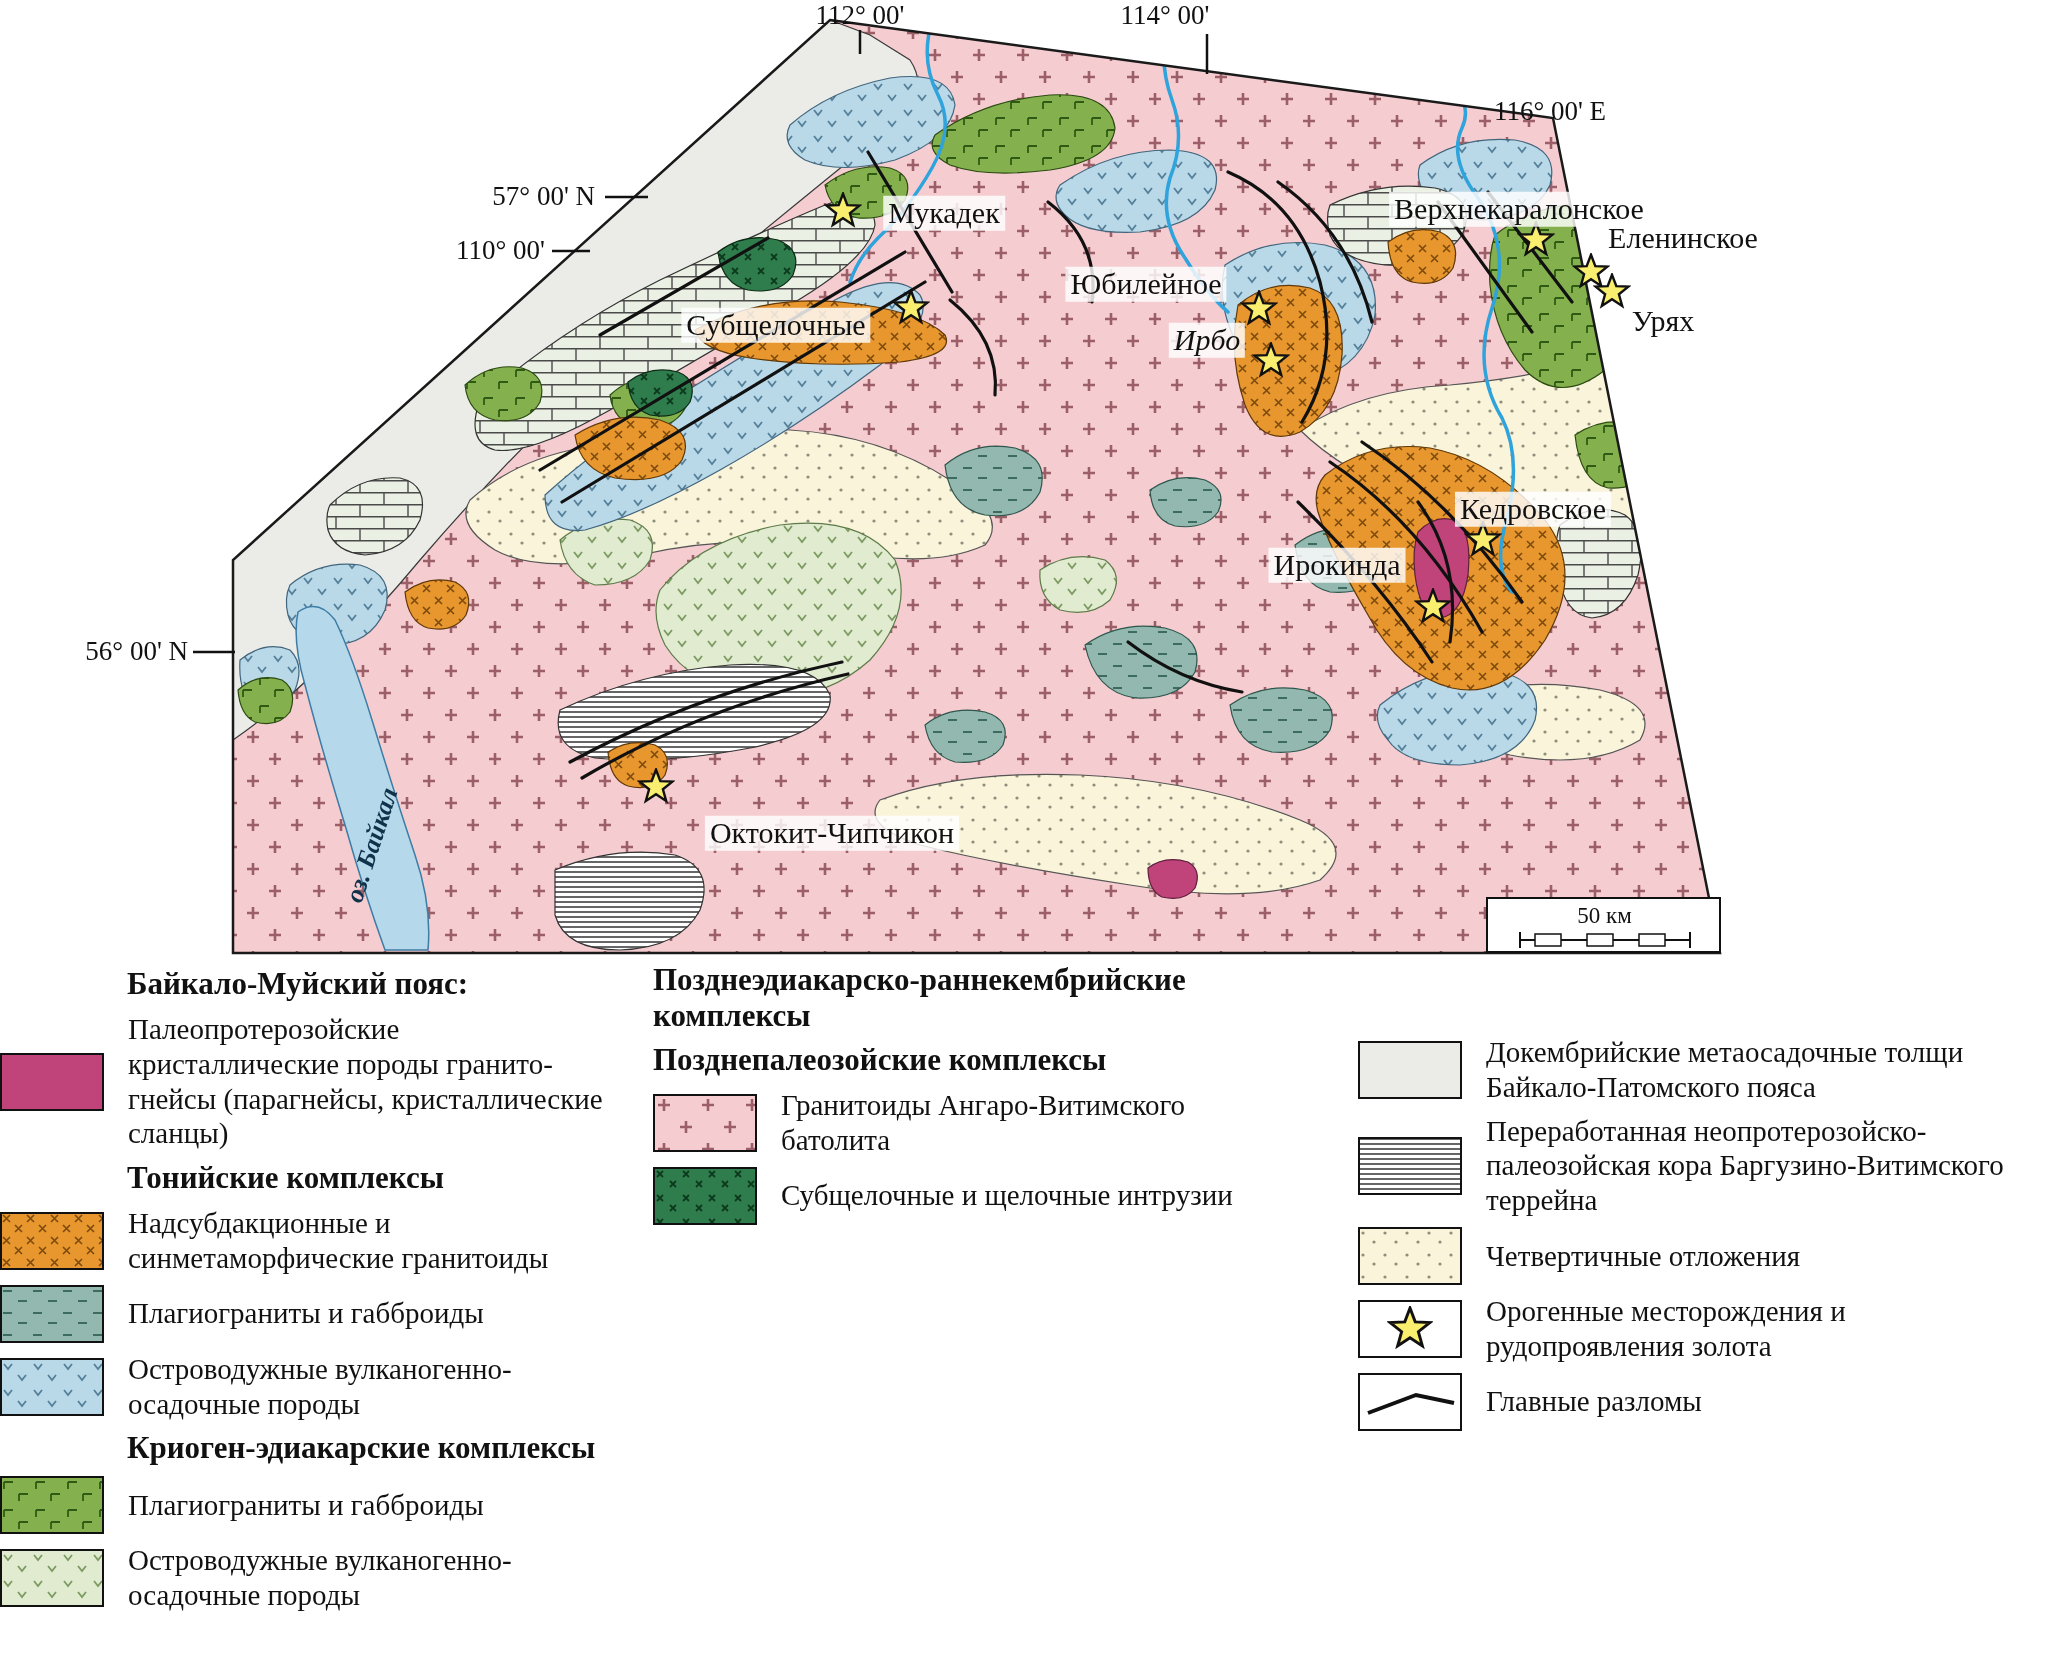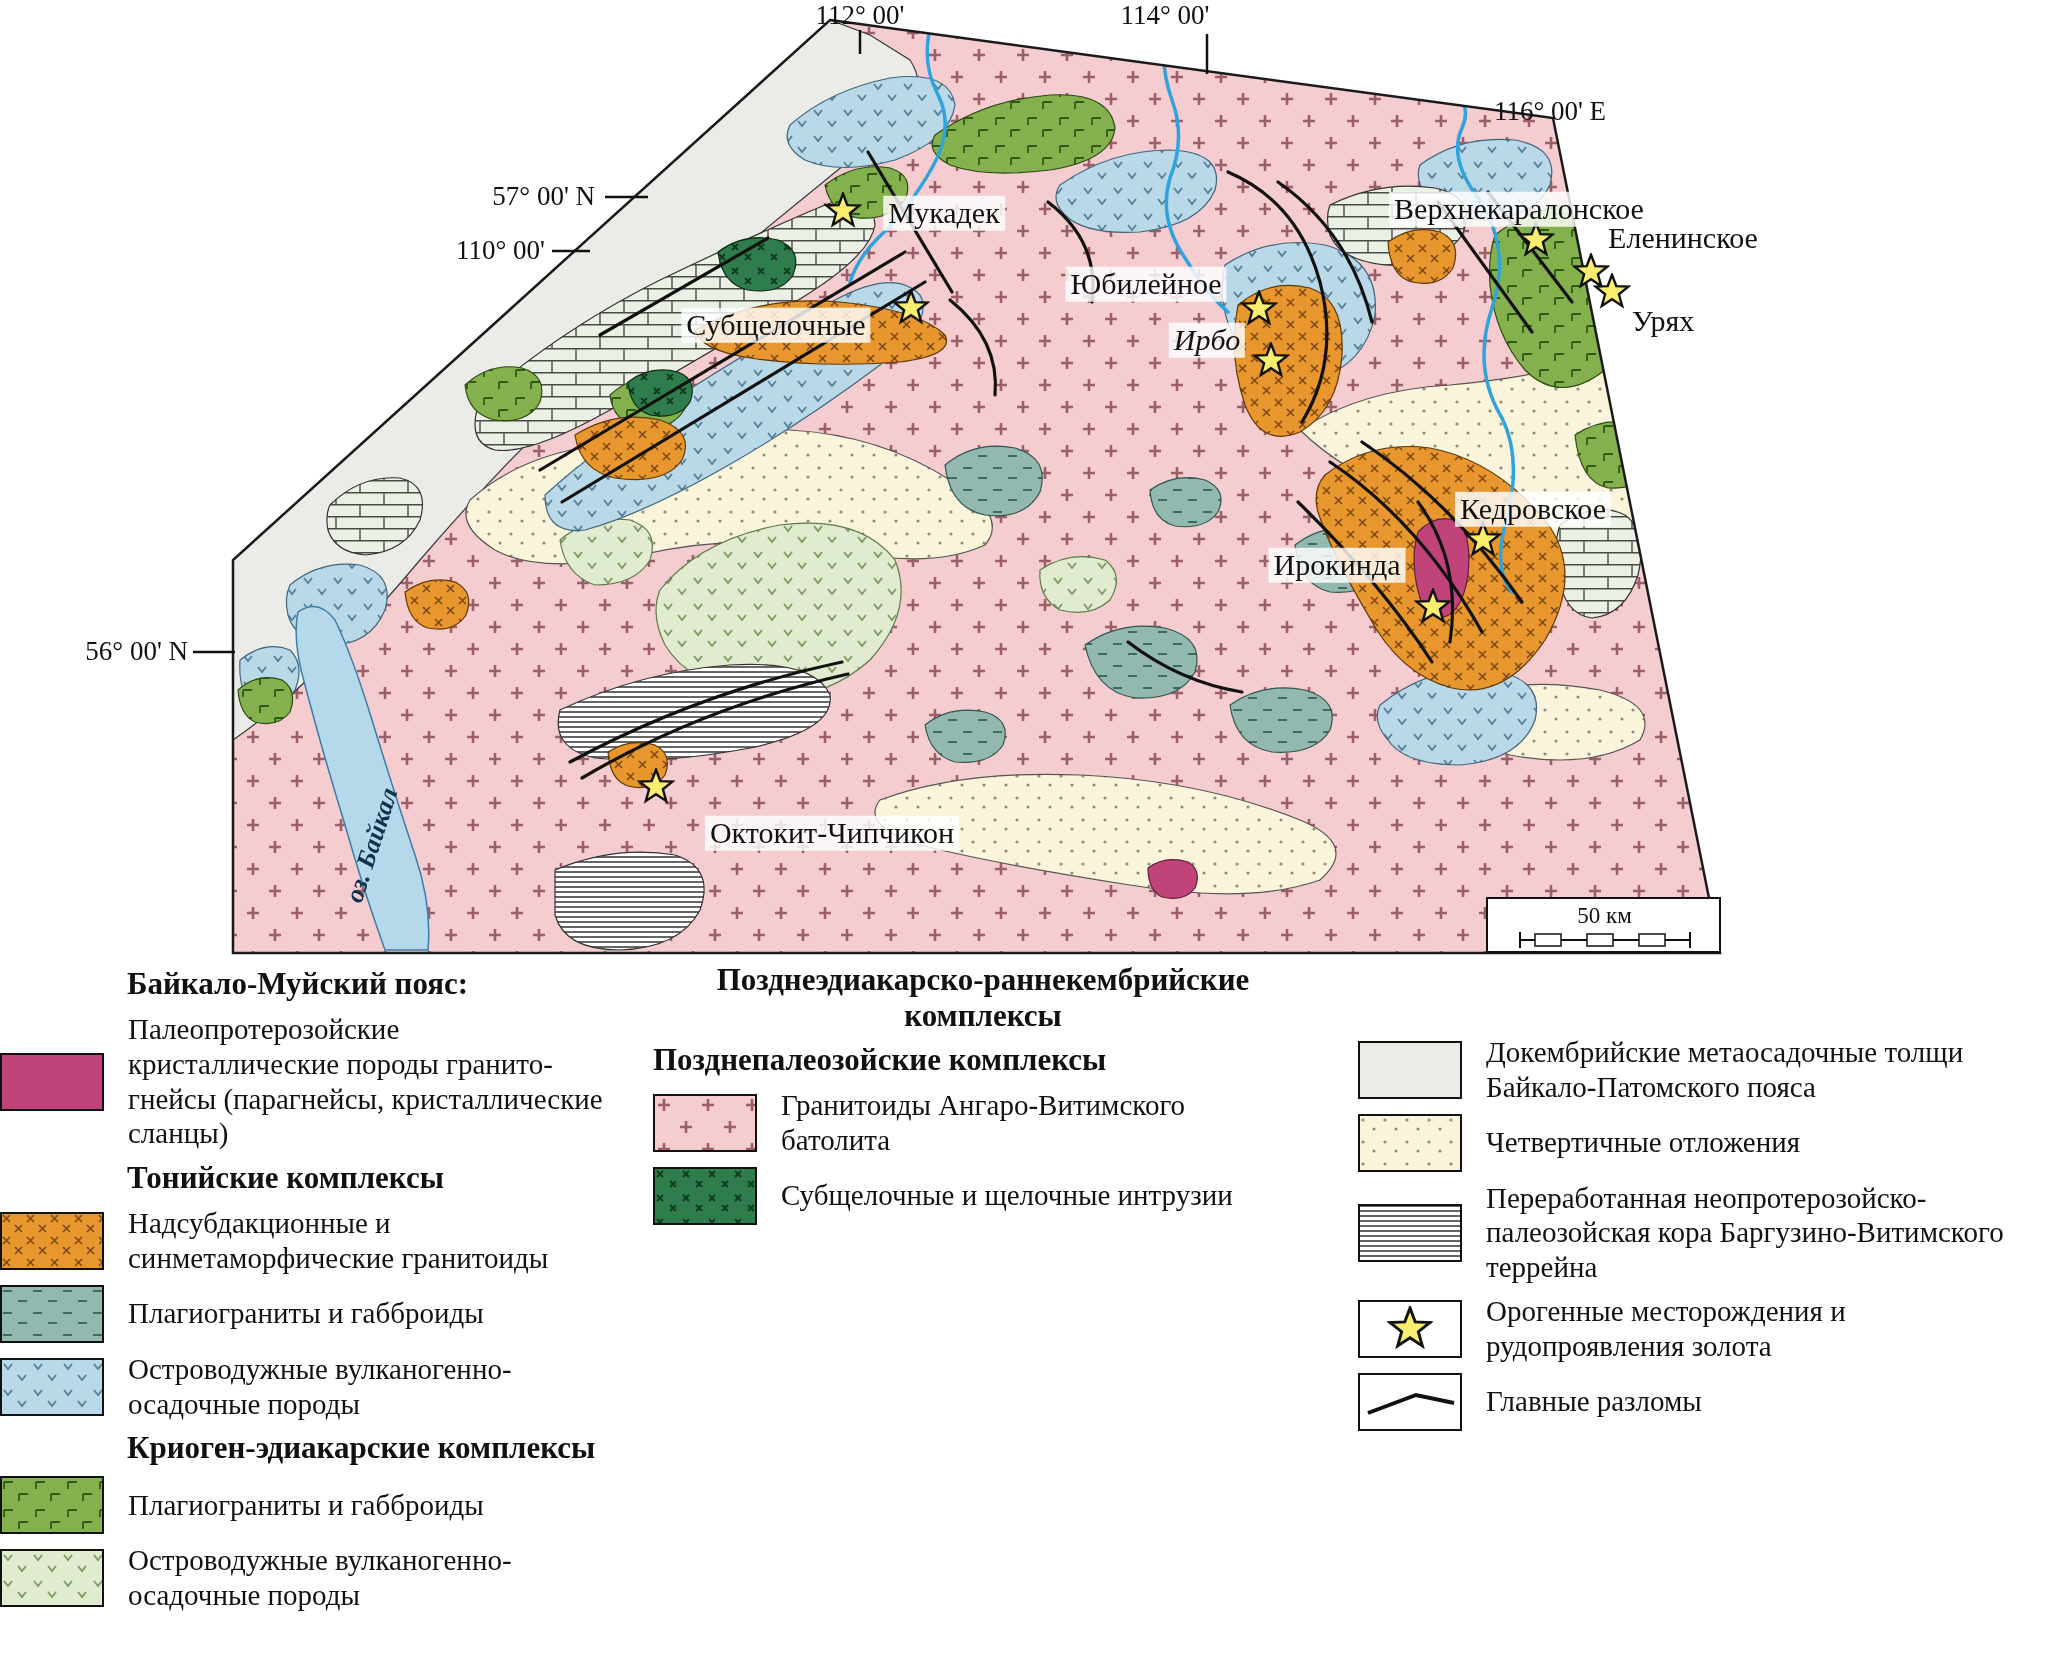--- a/index.html
+++ b/index.html
@@ -20,21 +20,21 @@
     position:absolute;transform:translate(-50%,-50%) rotate(-72deg);
     font-size:26px;font-style:italic;font-weight:bold;color:#10324a;white-space:nowrap;
   }
   .scale-label{position:absolute;left:1497px;top:903px;width:215px;text-align:center;font-size:23px;}
   
   .leg-col{position:absolute;}
   .leg-col.c1{left:0;top:966px;width:640px;}
   .leg-col.c2{left:653px;top:962px;width:700px;}
   .leg-col.c3{left:1358px;top:1026px;width:706px;}
   .leg-head{font-size:31px;font-weight:bold;margin:0 0 10px 127px;}
-  .leg-head.center{text-align:center;margin:0 0 8px 0;}
+  .leg-head.center{margin:0 0 8px 0;}
   .leg-row{display:flex;align-items:center;gap:24px;margin:9px 0;}
   .leg-row .txt{font-size:29px;line-height:1.2;}
   .swatch{flex:none;width:104px;height:58px;display:block;}
 </style>
 </head>
 <body>
 
 <div class="map-area">
   <svg width="2067" height="975" viewBox="0 0 2067 975">
     <defs>
@@ -326,30 +326,30 @@
 <div class="leg-col c3">
   <div class="leg-row">
     <svg class="swatch">
         <rect x="1" y="1" width="102" height="56" fill="#ebebe8" stroke="#111" stroke-width="2"></rect>
       </svg>
     <div class="txt" style="width:560px;">Докембрийские метаосадочные толщи Байкало-Патомского пояса</div>
   </div>
 
   <div class="leg-row">
     <svg class="swatch">
+        <rect x="1" y="1" width="102" height="56" fill="url(#pat-hlines)" stroke="#111" stroke-width="2"></rect>
+      </svg>
+    <div class="txt" style="width:560px;">Переработанная неопротерозойско-палеозойская кора Баргузино-Витимского террейна</div>
+  </div>
+
+  <div class="leg-row">
+    <svg class="swatch">
         <rect x="1" y="1" width="102" height="56" fill="url(#pat-quat)" stroke="#111" stroke-width="2"></rect>
       </svg>
     <div class="txt" style="width:560px;">Четвертичные отложения</div>
-  </div>
-
-  <div class="leg-row">
-    <svg class="swatch">
-        <rect x="1" y="1" width="102" height="56" fill="url(#pat-hlines)" stroke="#111" stroke-width="2"></rect>
-      </svg>
-    <div class="txt" style="width:560px;">Переработанная неопротерозойско-палеозойская кора Баргузино-Витимского террейна</div>
   </div>
 
   <div class="leg-row">
     <svg class="swatch">
       <rect x="1" y="1" width="102" height="56" fill="#fff" stroke="#111" stroke-width="2"></rect>
       <use href="#star-sym" x="29" y="6" width="46" height="46"></use>
     </svg>
     <div class="txt" style="width:560px;">Орогенные месторождения и рудопроявления золота</div>
   </div>
 

